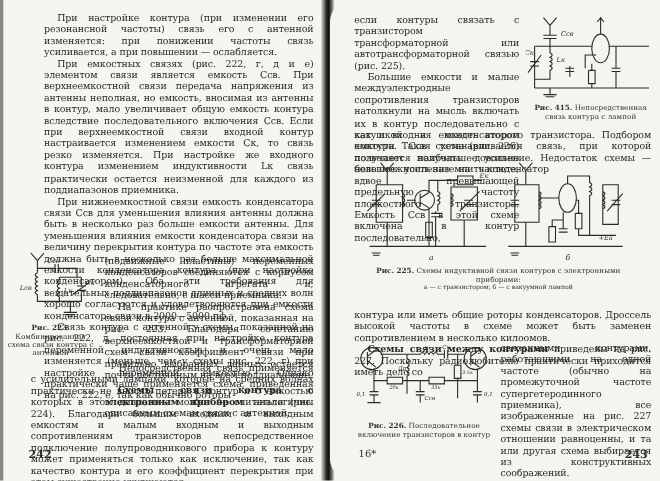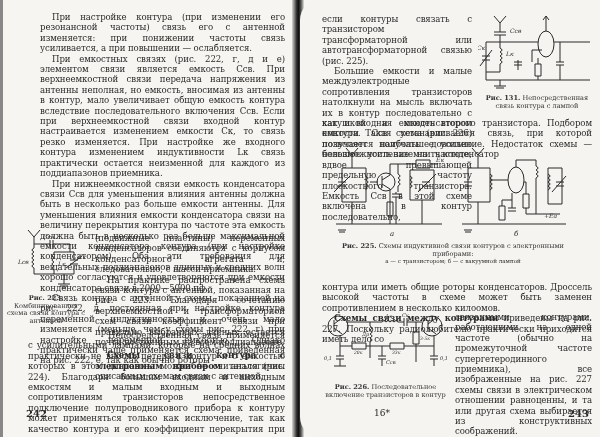--- a/index.html
+++ b/index.html
@@ -77,21 +77,21 @@
     <path d="M8 28 L60 28 M8 28 L8 66 M22 28 L22 34 q4 2 0 4 q4 2 0 4 q4 2 0 4 q4 2 0 4 L22 58 L8 58"></path>
     <path d="M4 42 L12 42 M4 46 L12 46 M2 52 L14 36"></path>
     <ellipse cx="68" cy="30" rx="8" ry="13"></ellipse>
     <path d="M68 2 L68 17 M65 6 L68 2 L71 6 M76 28 L112 28 M64 36 L54 36 L54 48 M40 46 L40 56 M36 48 L44 48 M36 51 L44 51 M60 44 L60 50 M57 50 L63 50 L63 62 L57 62 L57 50 M60 62 L60 66 M82 28 L82 48 M78 48 L86 48 M78 51 L86 51 M82 51 L82 66"></path>
     <path d="M8 66 L112 66 M22 66 L22 72 M16 72 L28 72 M18 74 L26 74"></path>
     <text x="32" y="19" font-size="6">Cсв</text>
     <text x="-1" y="36" font-size="6">Cк</text>
     <text x="28" y="42" font-size="6">Lк</text>
   </svg>
   <div class="cap" style="left:178px;top:95px;width:118px;">
-    <b>Рис. 131.</b>
+    <b>Рис. 415.</b>
     <span>Непосредственная связь контура с лампой</span>
   </div>
 
   <div class="txt" style="left:22px;top:118px;width:270px;">
     <p class="noind">как и входная емкость второго транзистора. Подбором емкости Cсв устанавливается связь, при которой получается наибольшее усиление. Недостаток схемы — невозможность заземлить конденсатор</p>
   </div>
 
   <svg style="left:30px;top:146px;" width="240" height="92" viewBox="0 0 240 92">
 
     <path d="M16 2 L22 9 L28 2 M22 9 L22 22"></path>
@@ -152,15 +152,15 @@
   <div class="cap" style="left:18px;top:384px;width:135px;">
     <b>Рис. 226.</b>
     <span>Последовательное включение транзисторов в контур</span>
   </div>
 
   <div class="txt" style="left:155px;top:312px;width:137px;">
     <p class="noind">связанными контурами, работающими на одной частоте (обычно на промежуточной частоте супергетеродинного приемника), все изображенные на рис. 227 схемы связи в электрическом отношении равноценны, и та или другая схема выбирается из конструктивных соображений.</p>
     <p>Так, например, схема трансформаторной связи приме-</p>
   </div>
 
-  <div class="pnum" style="left:26px;top:408px;font-weight:normal;font-size:9px;margin-left:48px;">16*</div>
+  <div class="pnum" style="left:26px;top:408px;font-weight:normal;font-size:9px;">16*</div>
   <div class="pnum" style="left:268px;top:408px;">243</div>
 </div>
 
 </body></html>

